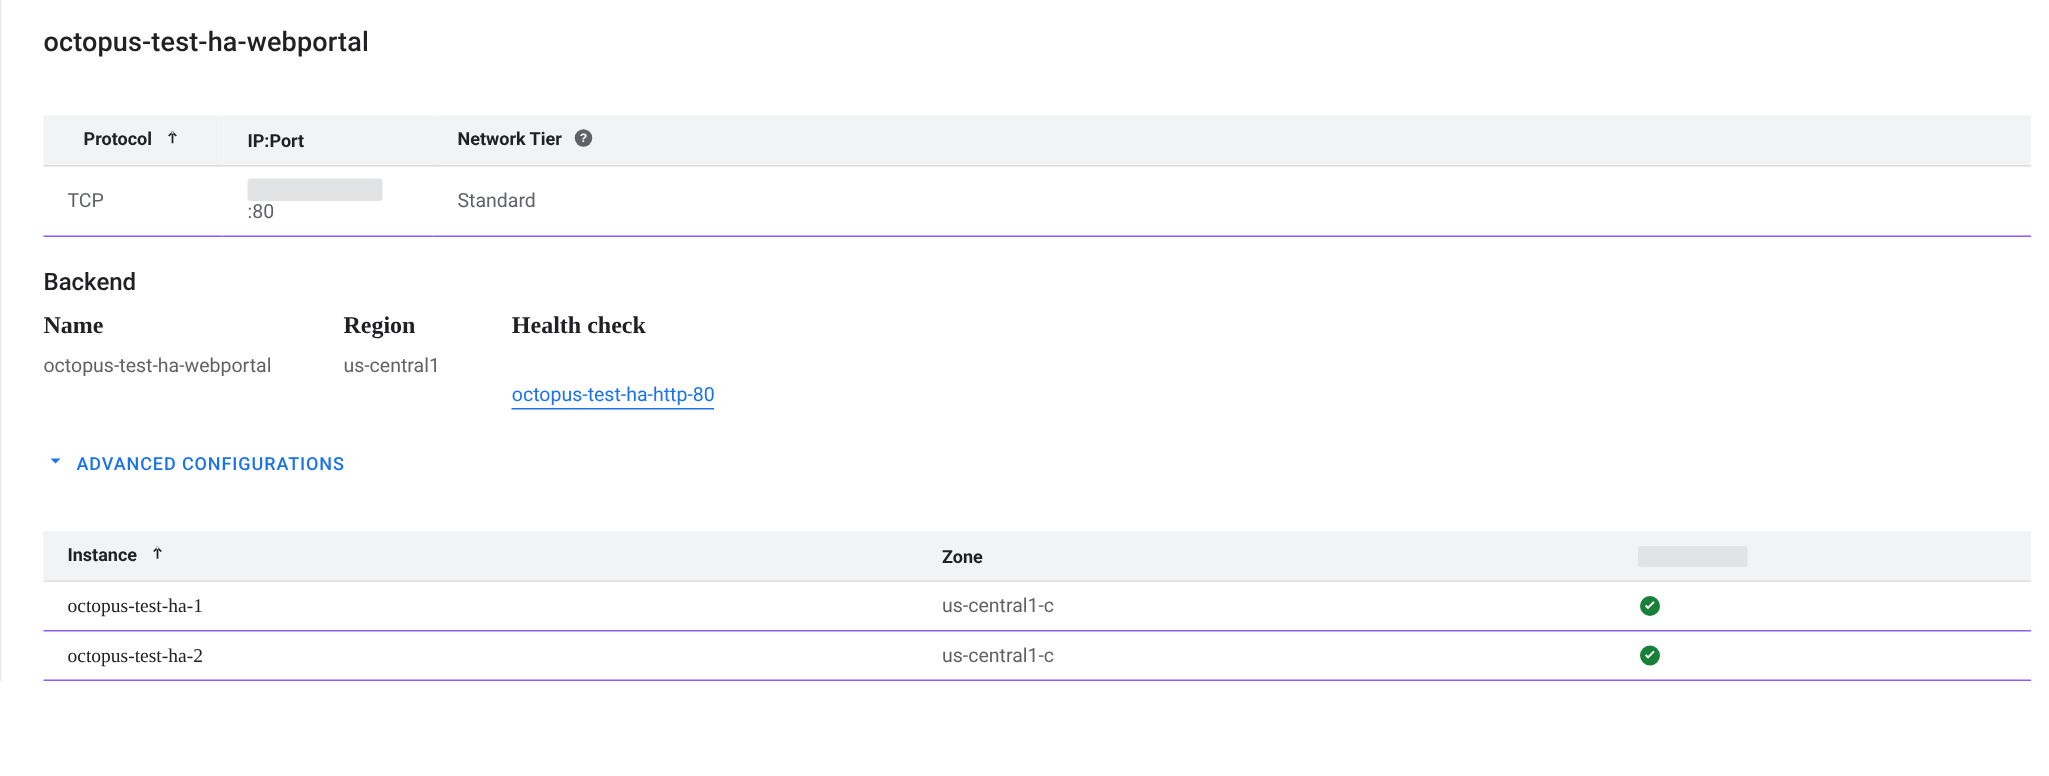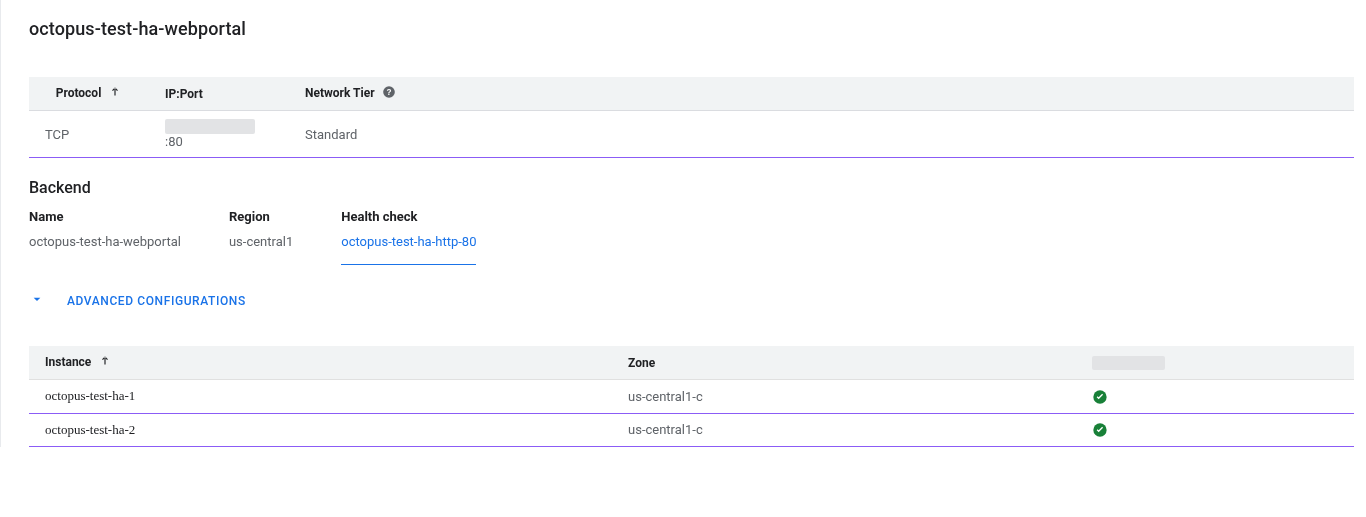--- a/index.html
+++ b/index.html
@@ -49,28 +49,28 @@
     .backend-card {
       margin-top: 20px;
     }
     .backend-row {
       display: flex;
       gap: 48px;
       margin-top: 6px;
       margin-bottom: 4px;
     }
     .bcol { display: flex; flex-direction: column; }
-    .blabel { font-weight: 700; font-size: 13px; padding-bottom: 10px; }
+    .blabel { font-weight: 700; font-size: 16px; padding-bottom: 10px; font-family: Liberation Serif, serif; }
     .bval { font-size: 13px; color: #5f6368; }
-    .link { color: #1a73e8; border-bottom: 1px solid #1a73e8; text-decoration: none; cursor: pointer; width: fit-content; padding-bottom: 15px; }
+    .link { color: #1a73e8; border-bottom: 1px solid #1a73e8; text-decoration: none; cursor: pointer; width: fit-content; padding-bottom: 1px; margin-top: 19px; }
 
     .adv-toggle {
       display: flex;
       align-items: center;
-      gap: 22px;
+      gap: 6px;
       margin-top: 26px;
       color: #1a73e8;
       font-size: 12px;
       font-weight: 500;
       letter-spacing: 0.6px;
       cursor: pointer;
       user-select: none;
     }
     .adv-toggle svg { flex-shrink: 0; }
 

